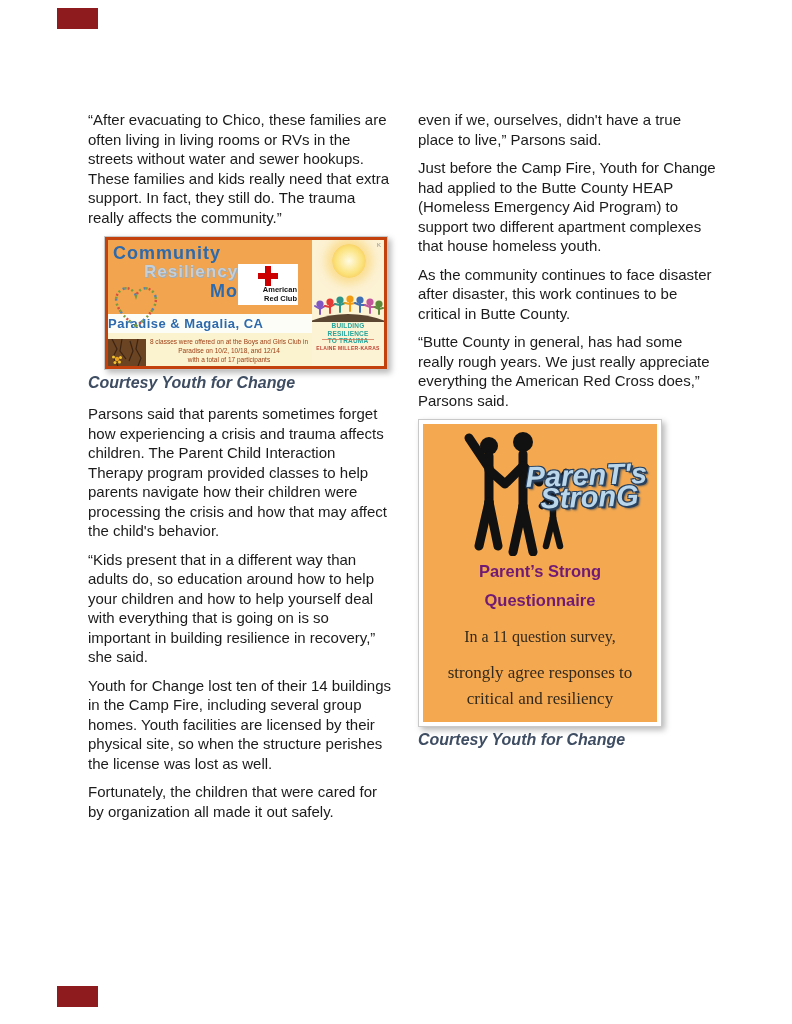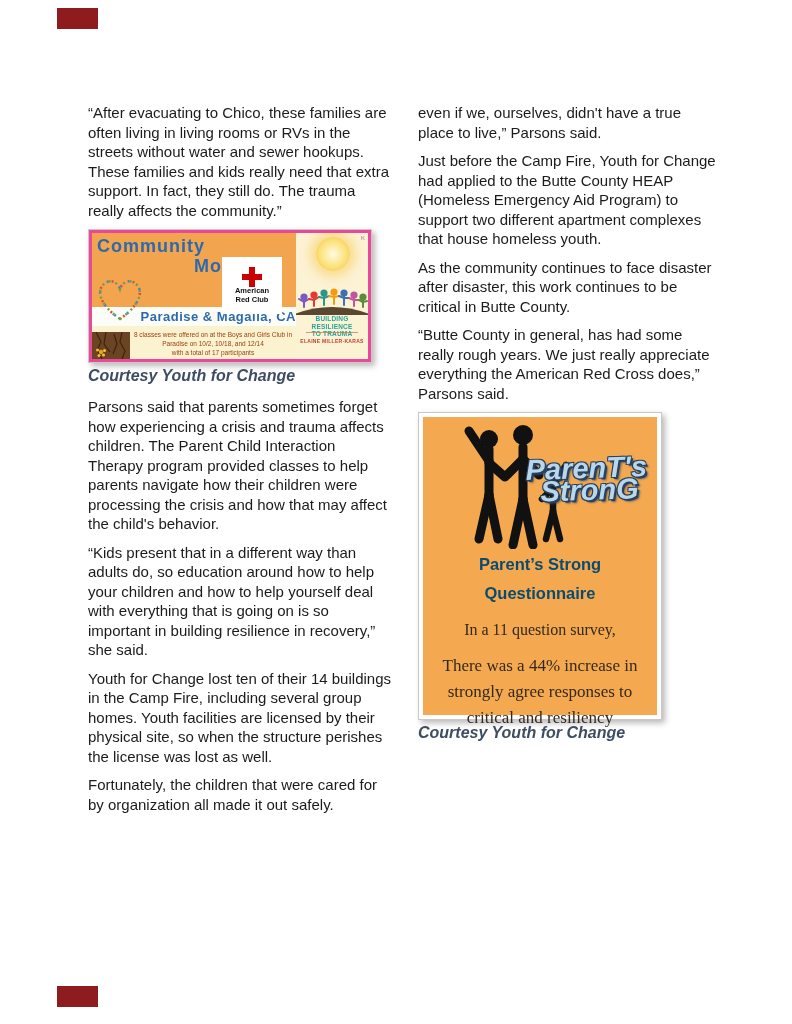--- a/index.html
+++ b/index.html
@@ -2,58 +2,58 @@
 <html><head>
 <meta charset="utf-8">
 <style>
   html,body{margin:0;padding:0;background:#ffffff;}
   body{width:792px;height:1024px;position:relative;font-family:"Liberation Sans",sans-serif;color:#1b1b1b;overflow:hidden;}
 
   .corner-mark{position:absolute;left:57px;width:41px;height:21px;background:#8e1b1e;}
   .corner-mark.top{top:8px;}
   .corner-mark.bottom{top:986px;}
 
-  .col{position:absolute;top:103px;width:303px;}
+  .col{position:absolute;top:110px;width:303px;}
   .col-left{left:88px;}
   .col-right{left:418px;}
   .col p{font-size:15px;line-height:19.5px;margin:0 0 9px 0;}
 
   .caption{font-size:16px;font-style:italic;font-weight:bold;color:#3f4d63;margin:4px 0 12px 0;}
 
   
-  .fig1{margin:6px 0 2px 0;width:276px;background:#ec4899;border:1px solid #c9c9c9;box-shadow:3px 3px 6px rgba(0,0,0,.28);padding:3px;}
+  .fig1{margin:6px 0 2px 16px;width:276px;background:#c2410c;border:1px solid #c9c9c9;box-shadow:3px 3px 6px rgba(0,0,0,.28);padding:3px;}
   .fig1-inner{display:flex;height:126px;}
   .fig1-left{position:relative;width:204px;display:flex;flex-direction:column;}
   .crm-orange{position:relative;background:#f2a54e;height:74px;flex:none;}
   .crm-t1{font-weight:bold;font-size:18px;letter-spacing:1px;color:#2d6aad;padding:3px 0 0 5px;}
   .crm-t2{font-weight:bold;font-size:17px;letter-spacing:1px;color:#c6cfd8;text-shadow:0 0 1px #8b9aa8,1px 1px 0 #9fb0bd;margin:-2px 0 0 36px;}
   .crm-t3{font-weight:bold;font-size:18px;letter-spacing:1px;color:#2d6aad;margin:-1px 0 0 102px;}
   .heart{position:absolute;left:2px;top:42px;}
-  .arc-box{position:absolute;right:14px;top:24px;width:58px;background:#fff;text-align:center;padding:10px 1px;}
+  .arc-box{position:absolute;right:14px;top:24px;width:58px;background:#fff;text-align:right;padding:2px 1px;}
   .arc-box .arc-text{font-size:7.5px;font-weight:bold;color:#111;line-height:8.5px;}
-  .crm-location{background:#fdfdf8;text-align:right;font-weight:bold;font-size:13px;color:#2d6aad;letter-spacing:.5px;height:19px;line-height:19px;flex:none;}
+  .crm-location{background:#fdfdf8;text-align:left;font-weight:bold;font-size:13px;color:#2d6aad;letter-spacing:.5px;height:19px;line-height:19px;flex:none;}
   .crm-footnote{position:relative;background:#fbf3cf;flex:1;font-size:6.5px;color:#9c3b11;text-align:center;padding:4px 2px 0 40px;line-height:9px;}
   .mud-photo{position:absolute;left:0;bottom:0;}
   .book-cover{position:relative;width:72px;background:#fcf2d4;overflow:hidden;}
   .book-k{position:absolute;top:2px;right:3px;font-size:6px;color:#8a8a8a;}
   .sun{position:absolute;top:4px;left:20px;width:34px;height:34px;border-radius:50%;background:radial-gradient(circle,#fffbe2 0%,#fbe27a 55%,#f4b94a 100%);box-shadow:0 0 10px 6px rgba(250,214,120,.75);}
   .book-people{position:absolute;top:40px;left:0;}
   .book-title{position:absolute;top:82px;width:100%;text-align:center;font-weight:bold;font-size:6.5px;line-height:7.5px;color:#26a69a;letter-spacing:.2px;}
   .book-sub{position:absolute;top:99px;left:10px;right:10px;height:3px;border-top:1px solid #d06a4a;opacity:.7;}
   .book-author{position:absolute;top:105px;width:100%;text-align:center;font-size:5px;font-weight:bold;color:#bf4030;letter-spacing:.3px;}
 
   
   .fig2{margin:2px 0 2px 0;width:234px;background:#fff;border:1px solid #c9c9c9;box-shadow:3px 3px 6px rgba(0,0,0,.28);padding:4px;}
   .fig2-inner{position:relative;background:#f4a950;height:298px;}
   .ps-art{position:relative;height:128px;}
   .ps-sil{position:absolute;left:28px;top:6px;}
   .ps-logo{position:absolute;right:10px;top:38px;text-align:left;transform:rotate(-2deg);font-weight:bold;font-style:italic;line-height:26px;font-size:29px;color:#b9d6ea;
      text-shadow:-1px -1px 0 #27415f,1px -1px 0 #27415f,-1px 1px 0 #27415f,2px 2px 0 #27415f,3px 3px 2px rgba(39,65,95,.6);}
   .ps-logo .l2{margin:-4px 0 0 14px;}
-  .ps-h{ text-align:center;font-weight:bold;font-size:16.5px;color:#0c4a6e;margin-top:10px;}
+  .ps-h{ text-align:center;font-weight:bold;font-size:16.5px;color:#701a75;margin-top:10px;}
   .ps-h2{}
   .ps-serif{font-family:"Liberation Serif",serif;color:#33291c;text-align:center;}
   .ps-line1{font-size:16px;margin-top:18px;}
   .ps-body{font-size:17px;line-height:26px;margin-top:14px;}
 
   svg{display:block;}
 </style>
 </head>
 <body>
 
@@ -61,20 +61,21 @@
 <div class="corner-mark bottom"></div>
 
 <div class="col col-left">
   <p>“After evacuating to Chico, these families are often living in living rooms or RVs in the streets without water and sewer hookups. These families and kids really need that extra support. In fact, they still do. The trauma really affects the community.”</p>
 
   <div class="fig1">
     <div class="fig1-inner">
       <div class="fig1-left">
         <div class="crm-orange">
           <div class="crm-t1">Community</div>
+          <div class="crm-t2">Resiliency</div>
           <div class="crm-t3">Model</div>
           <div class="heart">
             <svg width="52" height="48" viewBox="0 0 52 48">
               <path d="M26 44 C6 30 2 16 10 9 C17 3 24 8 26 14 C28 8 35 3 42 9 C50 16 46 30 26 44 Z" fill="none" stroke="#7a9c3e" stroke-width="2.5" stroke-dasharray="2 5"></path>
               <path d="M26 44 C6 30 2 16 10 9 C17 3 24 8 26 14 C28 8 35 3 42 9 C50 16 46 30 26 44 Z" fill="none" stroke="#d94f3d" stroke-width="2.5" stroke-dasharray="2 12" stroke-dashoffset="4"></path>
               <path d="M26 44 C6 30 2 16 10 9 C17 3 24 8 26 14 C28 8 35 3 42 9 C50 16 46 30 26 44 Z" fill="none" stroke="#3f7fc1" stroke-width="2.5" stroke-dasharray="2 12" stroke-dashoffset="9" opacity=".9"></path>
             </svg>
           </div>
           <div class="arc-box">
             <svg width="20" height="20" viewBox="0 0 20 20" style="margin:0 auto">
@@ -208,20 +209,19 @@
         </div>
         <div class="ps-logo">
           <div class="l1">ParenT's</div>
           <div class="l2">StronG</div>
         </div>
       </div>
       <div class="ps-h">Parent’s Strong</div>
       <div class="ps-h ps-h2">Questionnaire</div>
       <div class="ps-serif ps-line1">In a 11 question survey,</div>
       <div class="ps-serif ps-body">
-        <div>There was a 44% increase in</div>
         <div>strongly agree responses to</div>
         <div>critical and resiliency</div>
       </div>
     </div>
   </div>
   <div class="caption">Courtesy Youth for Change</div>
 </div>
 
 </body></html>

